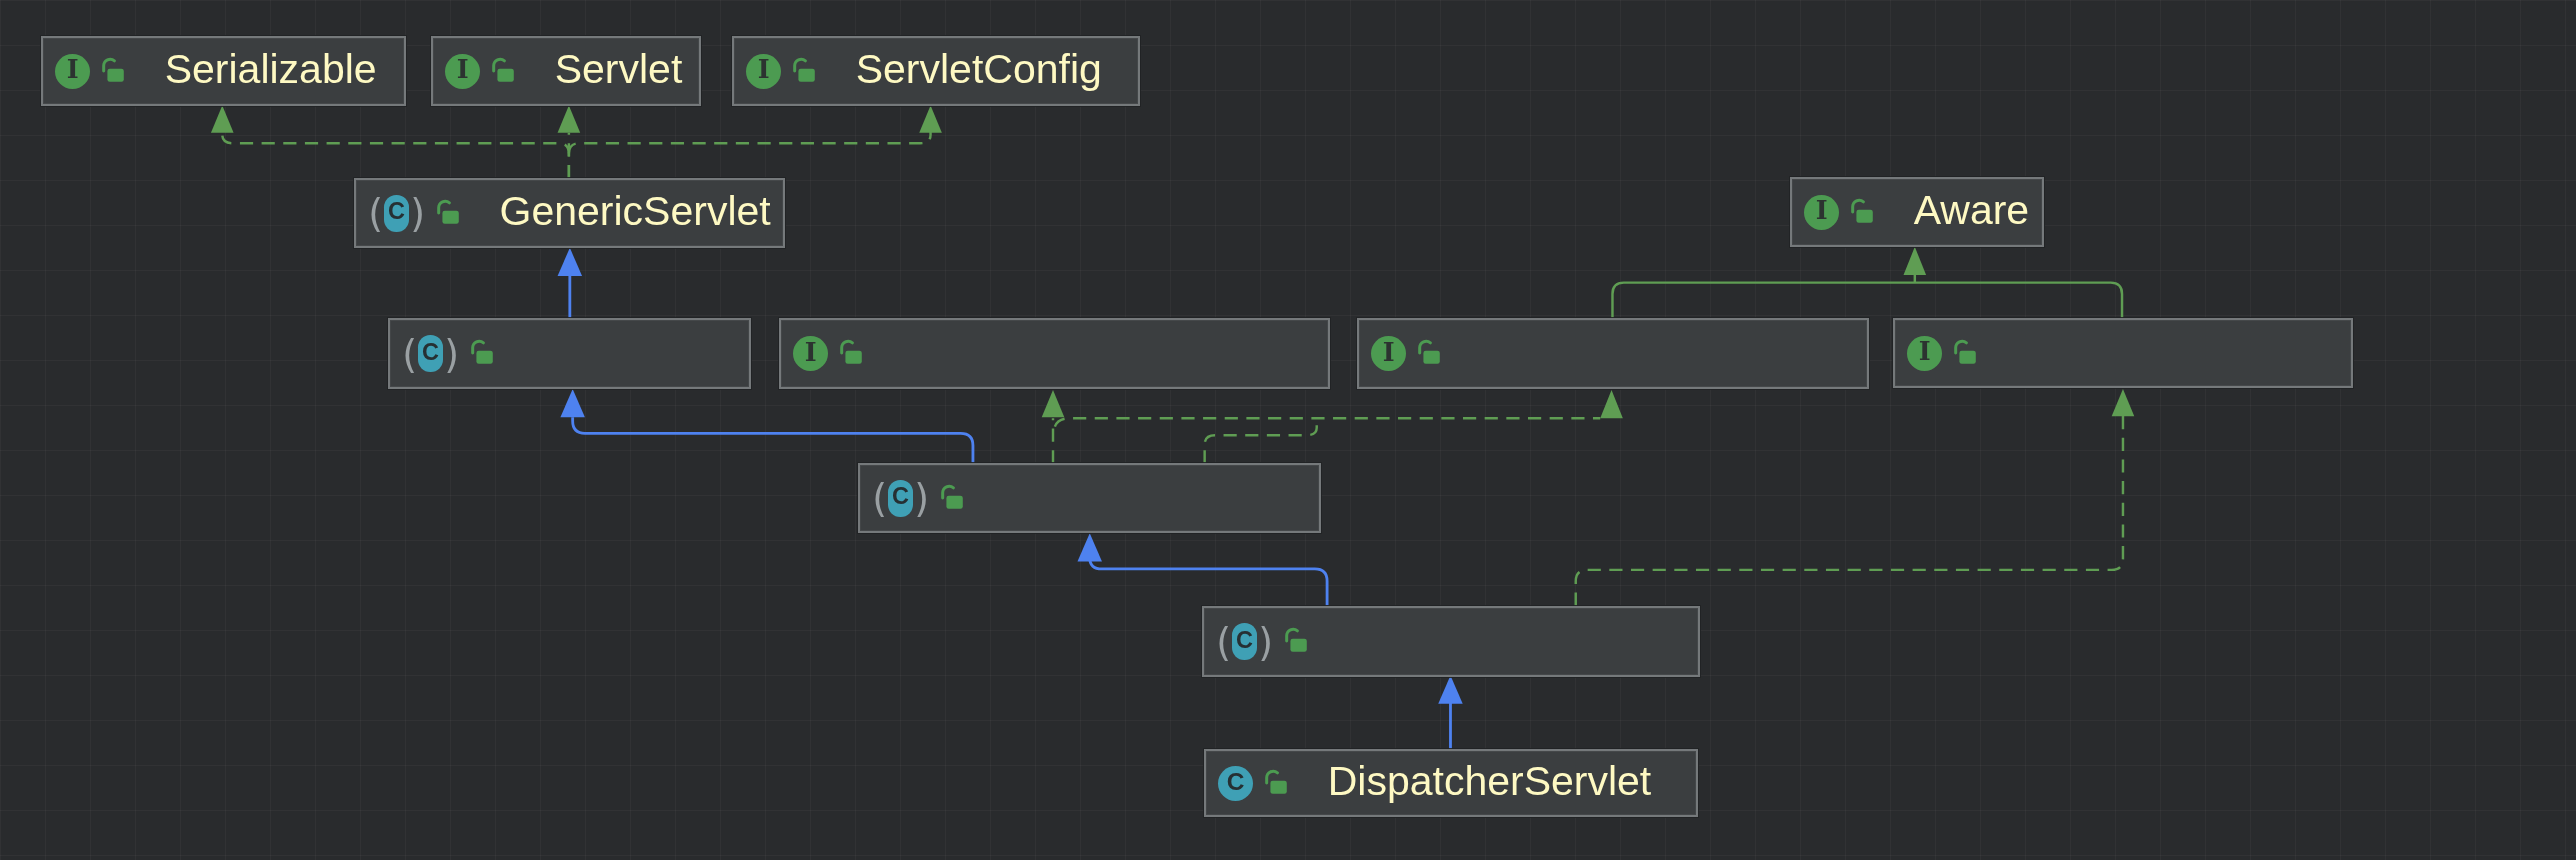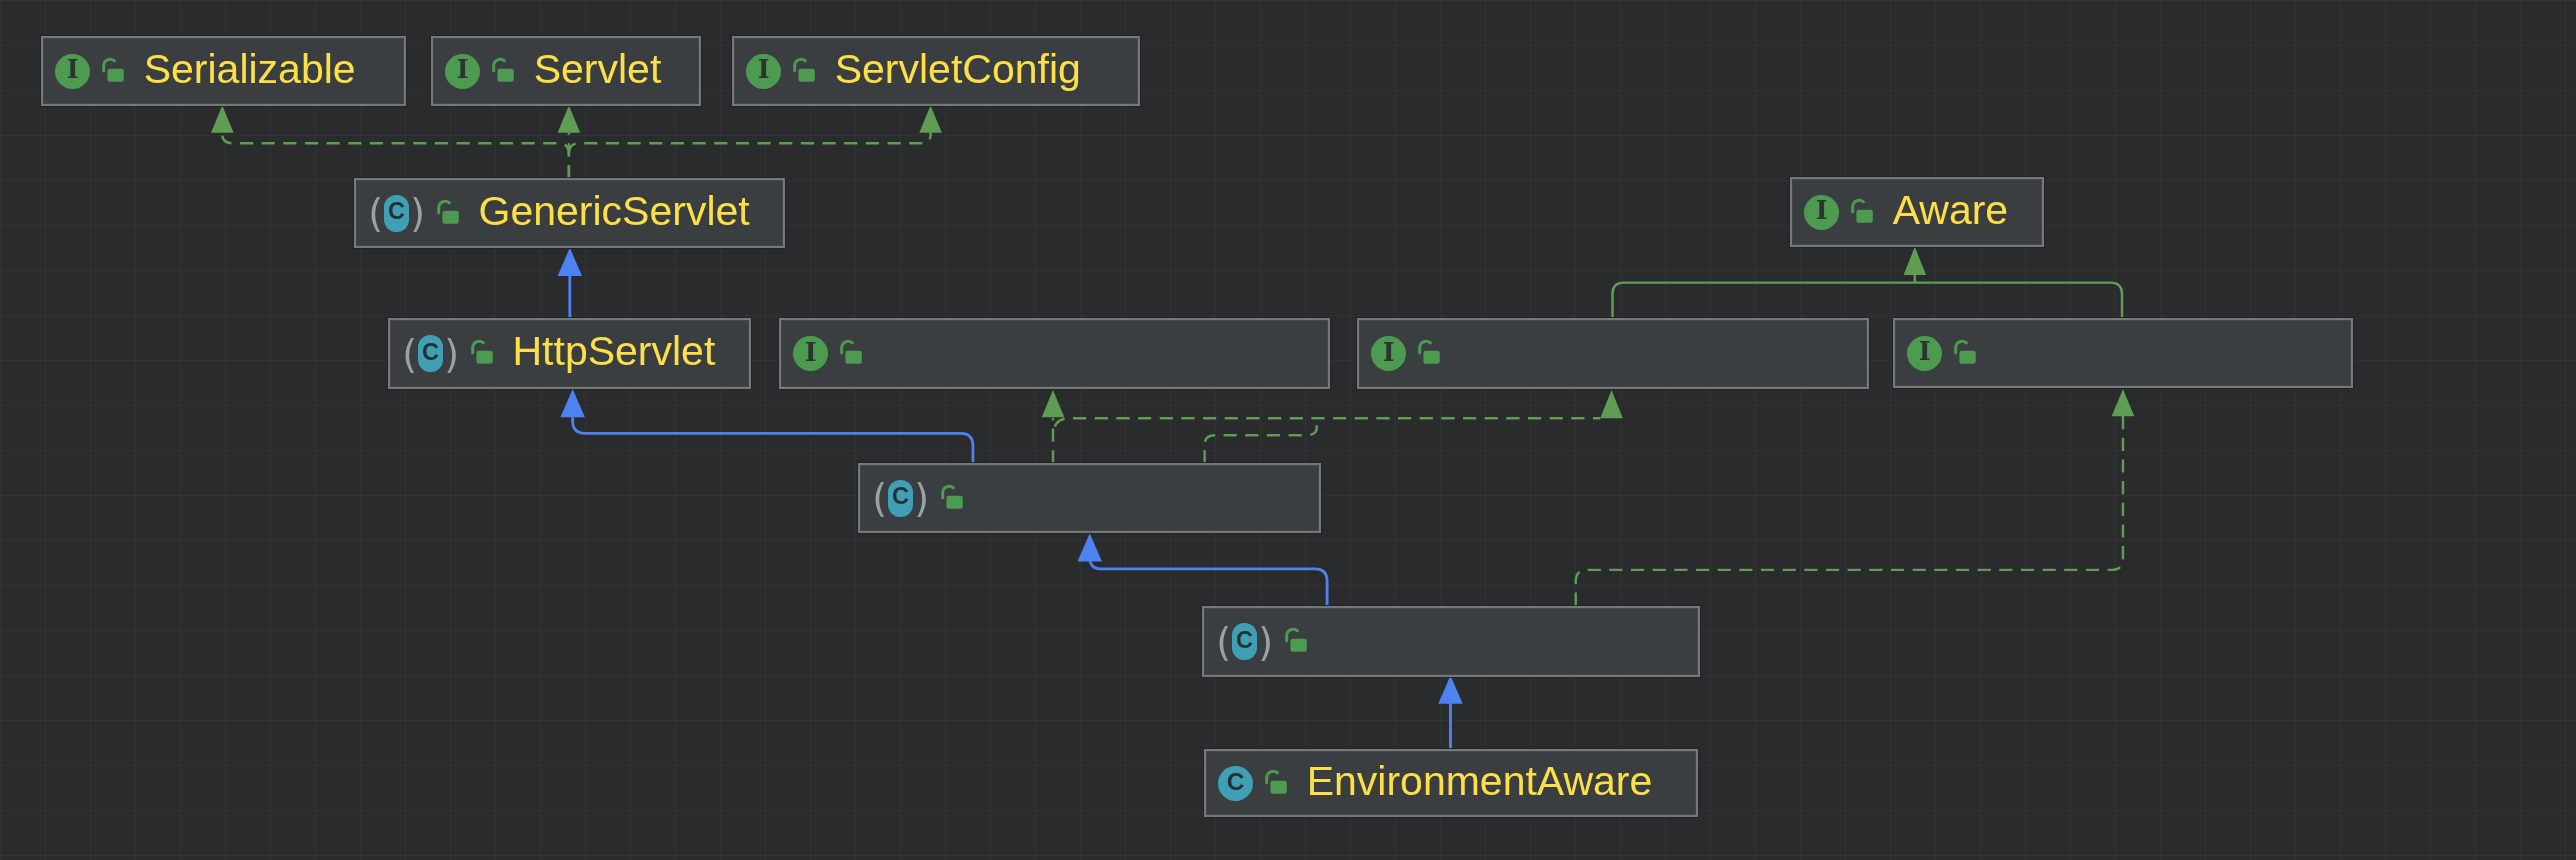--- a/index.html
+++ b/index.html
@@ -26,25 +26,25 @@
     position:absolute;
     background:#3b3e40;
     border:2.8px solid #75797b;
     box-shadow:0 0 0 0.9px #212325, inset 0 0 0 0.9px #45484a;
     display:flex;align-items:center;
     box-sizing:border-box;
     padding:0 24.5px 0 12.2px;
     cursor:default;
   }
   .node .label{
-    color:#fde047;
+    color:#fef9c3;
     font-size:41px;
     line-height:1;
     white-space:nowrap;
-    margin-left:16px;
+    margin-left:37px;
     padding-bottom:3.8px;
   }
   .ticon{
     width:35px;height:35px;border-radius:50%;
     display:inline-flex;align-items:center;justify-content:center;
     flex:none;
   }
   .ticon.iface{background:#4c9b51;}
   .ticon.iface span{
     font-family:"DejaVu Serif", serif;font-weight:bold;
@@ -190,21 +190,20 @@
           <span class="paren">(</span>
           <span class="pill">
             <span>C</span>
           </span>
           <span class="paren">)</span>
         </span>
         <svg class="lock" width="29" height="29" viewBox="0 0 31 31">
           <path d="M5,16 V10.5 A7,7 0 0 1 16.5,5.2" fill="none" stroke="#4c9b51" stroke-width="3.2" stroke-linecap="round"></path>
           <rect x="9" y="13.5" width="17.5" height="14" rx="2.5" fill="#4c9b51"></rect>
         </svg>
-        <span class="label">HttpServlet</span>
       </div>
       <div class="node" style="left: 779px; top: 318px; width: 551px; height: 71px;">
         <span class="ticon iface">
           <span>I</span>
         </span>
         <svg class="lock" width="29" height="29" viewBox="0 0 31 31">
           <path d="M5,16 V10.5 A7,7 0 0 1 16.5,5.2" fill="none" stroke="#4c9b51" stroke-width="3.2" stroke-linecap="round"></path>
           <rect x="9" y="13.5" width="17.5" height="14" rx="2.5" fill="#4c9b51"></rect>
         </svg>
       </div>
@@ -253,17 +252,17 @@
         </svg>
       </div>
       <div class="node" style="left: 1204px; top: 749px; width: 494px; height: 68px;">
         <span class="ticon cls">
           <span>C</span>
         </span>
         <svg class="lock" width="29" height="29" viewBox="0 0 31 31">
           <path d="M5,16 V10.5 A7,7 0 0 1 16.5,5.2" fill="none" stroke="#4c9b51" stroke-width="3.2" stroke-linecap="round"></path>
           <rect x="9" y="13.5" width="17.5" height="14" rx="2.5" fill="#4c9b51"></rect>
         </svg>
-        <span class="label">EnvironmentAware</span>
+        <span class="label">DispatcherServlet</span>
       </div>
     </div>
 </div>
 
 
 </body></html>

